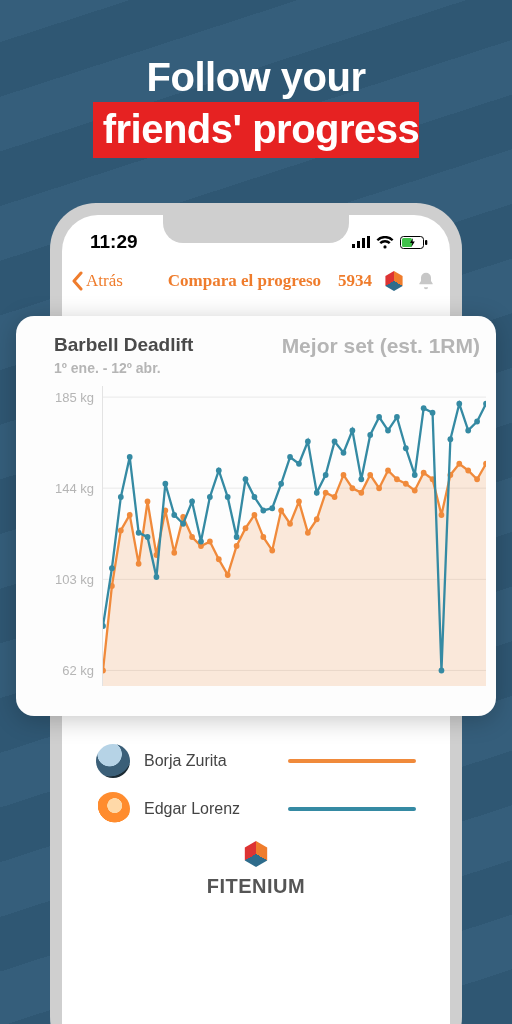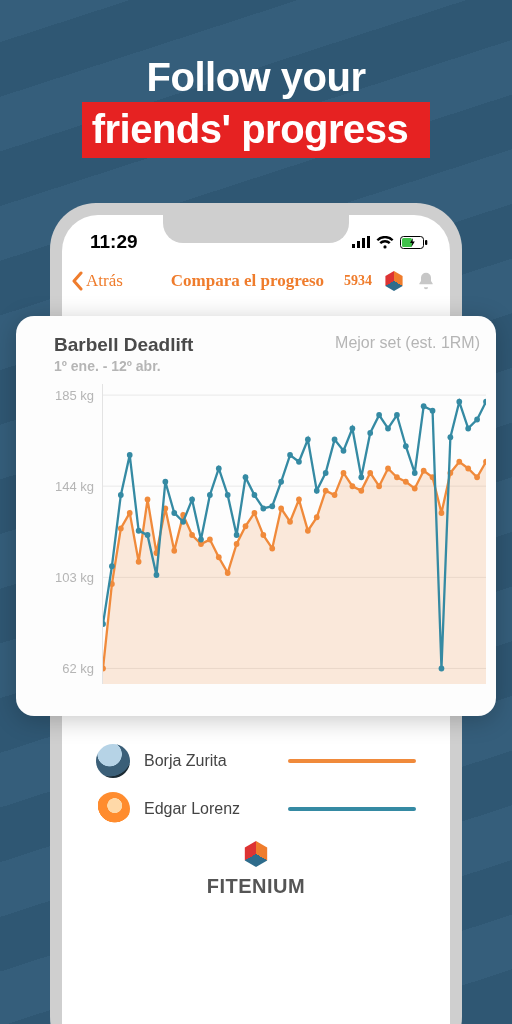--- a/index.html
+++ b/index.html
@@ -25,21 +25,21 @@
     text-align: center;
     color: #fff;
     font-weight: 800;
     font-size: 40px;
     line-height: 1.25;
     letter-spacing: -0.5px;
   }
   .headline .hi {
     background: #e62222;
     color: #fff;
-    padding: 2px 22px 4px 10px;
+    padding: 2px 0 4px 10px;
     display: inline-block;
   }
 
   
   .phone-wrap {
     position: absolute;
     left: 50%; transform: translateX(-50%);
     top: 203px;
     width: 412px;
     height: 860px;
@@ -77,21 +77,21 @@
   .navbar {
     display: flex; align-items: center;
     padding: 14px 14px 10px 8px;
     gap: 6px;
     font-size: 17px;
     font-family: Liberation Serif, serif;
   }
   .back { color:#ef7c2c; display:flex; align-items:center; font-weight:500; }
   .back svg { margin-right:2px; }
   .nav-title { color:#ef7c2c; font-weight:700; flex:1; text-align:center; margin-left:-8px;padding-left:36px; }
-  .points { color:#ef7c2c; font-weight:700; font-size:14px; }
+  .points { color:#ef7c2c; font-weight:700; font-size:17px; }
   .logo-mini {
     width:20px; height:20px; margin:0 6px;
     background: conic-gradient(#ef7c2c 0 120deg, #2e6c8c 120deg 240deg, #d33 240deg 360deg);
     clip-path: polygon(50% 0%, 93% 25%, 93% 75%, 50% 100%, 7% 75%, 7% 25%);
   }
   .bell { color:#c7c7c7; }
 
   
   .card {
     position: absolute;
@@ -99,21 +99,21 @@
     left: 16px; right: 16px;
     height: 400px;
     background:#fdfdfd;
     border-radius: 18px;
     box-shadow: 0 4px 24px rgba(0,0,0,.22);
     padding: 18px 10px 12px 32px;
     z-index: 5;
   }
   .card-head { display:flex; justify-content:space-between; align-items:flex-start; padding:0 6px; }
   .ex-title { font-size: 19px; font-weight: 800; color:#4a4a4a; }
-  .metric { font-size: 16px; font-weight: 400; color:#b5b5b5; }
+  .metric { font-size: 21px; font-weight: 700; color:#b5b5b5; }
   .range { font-size: 14px; font-weight: 600; color:#b5b5b5; padding: 2px 6px 0; }
   .chart-area { position:relative; margin-top:10px; height: 300px; }
   .ylabels { position:absolute; left:0; top:0; bottom:0; width:50px; font-size:13px; color:#b5b5b5; font-weight:500; }
   .ylabels span { position:absolute; right:4px; transform: translateY(-50%); white-space:nowrap; }
   .plot { position:absolute; left:54px; right:0; top:0; bottom:0; border-left:1px solid #e3e3e3; }
   .plot svg { width:100%; height:100%; display:block; }
 
   
   .legend-block {
     position:absolute;

